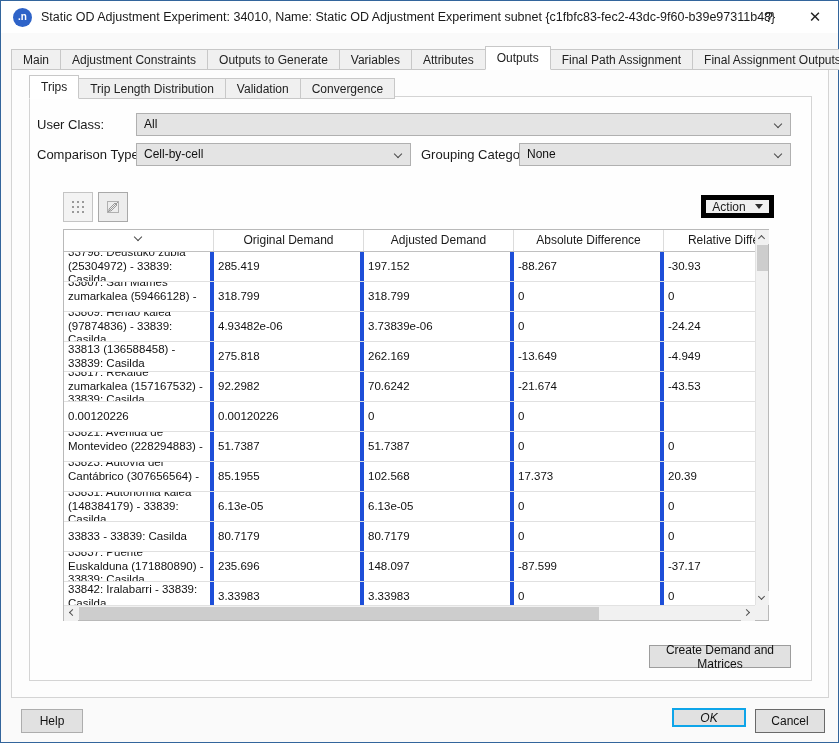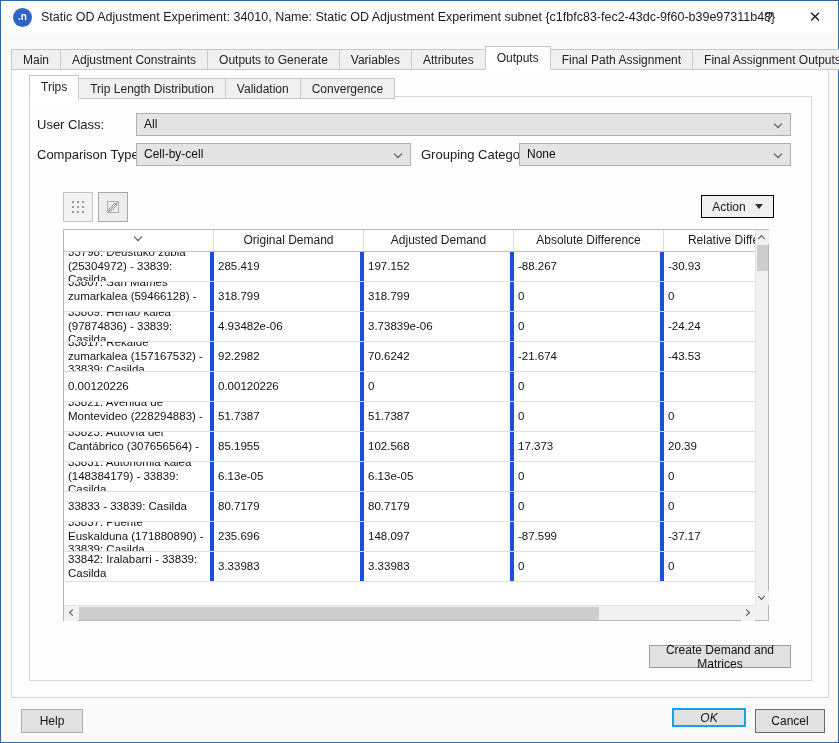--- a/index.html
+++ b/index.html
@@ -52,21 +52,21 @@
   .chev.right { transform:rotate(-45deg); }
   .combo .chev { right:9px; top:7px; }
   
   .tool-btn {
     position:absolute; width:30px; height:30px; background:#f3f3f3;
     border:1px solid #c4c4c4; display:flex; align-items:center; justify-content:center;
   }
   .tool-btn.second { background:#ededed; border-color:#a9a9a9; }
   .action-btn {
     position:absolute; left:700px; top:194px; width:73px; height:23px;
-    background:#f0f0f0; border:1px solid #000000; font-size:12px;
+    background:#f0f0f0; border:5px solid #000000; font-size:12px;
     display:flex; align-items:center; justify-content:center; gap:9px;
   }
   .tri-down { width:0; height:0; border-left:4px solid transparent; border-right:4px solid transparent; border-top:5px solid #2d2d2d; }
   
   #table {
     position:absolute; left:62px; top:228px; width:706px; height:392px;
     background:#ffffff; border:1px solid #b9b9b9;
   }
   #thead { position:absolute; left:0; top:0; right:13px; height:22px; display:flex; overflow:hidden; border-bottom:1px solid #c0c0c0; background:#fff; }
   .th { position:relative; height:22px; border-right:1px solid #dcdcdc; font-size:12px; text-align:center; line-height:21px; flex:none; overflow:hidden; white-space:nowrap; }
@@ -213,20 +213,27 @@
           <div class="td" style="width: 150px;">0</div>
         </div>
         <div class="trow">
           <div class="td" style="width: 150px;">33809: Henao kalea (97874836) - 33839: Casilda</div>
           <div class="td" style="width: 150px;">4.93482e-06</div>
           <div class="td" style="width: 150px;">3.73839e-06</div>
           <div class="td" style="width: 150px;">0</div>
           <div class="td" style="width: 150px;">-24.24</div>
         </div>
         <div class="trow">
+          <div class="td" style="width: 150px;">33813 (136588458) - 33839: Casilda</div>
+          <div class="td" style="width: 150px;">275.818</div>
+          <div class="td" style="width: 150px;">262.169</div>
+          <div class="td" style="width: 150px;">-13.649</div>
+          <div class="td" style="width: 150px;">-4.949</div>
+        </div>
+        <div class="trow">
           <div class="td" style="width: 150px;">33817: Rekalde zumarkalea (157167532) - 33839: Casilda</div>
           <div class="td" style="width: 150px;">92.2982</div>
           <div class="td" style="width: 150px;">70.6242</div>
           <div class="td" style="width: 150px;">-21.674</div>
           <div class="td" style="width: 150px;">-43.53</div>
         </div>
         <div class="trow">
           <div class="td" style="width: 150px;">0.00120226</div>
           <div class="td" style="width: 150px;">0.00120226</div>
           <div class="td" style="width: 150px;">0</div>

